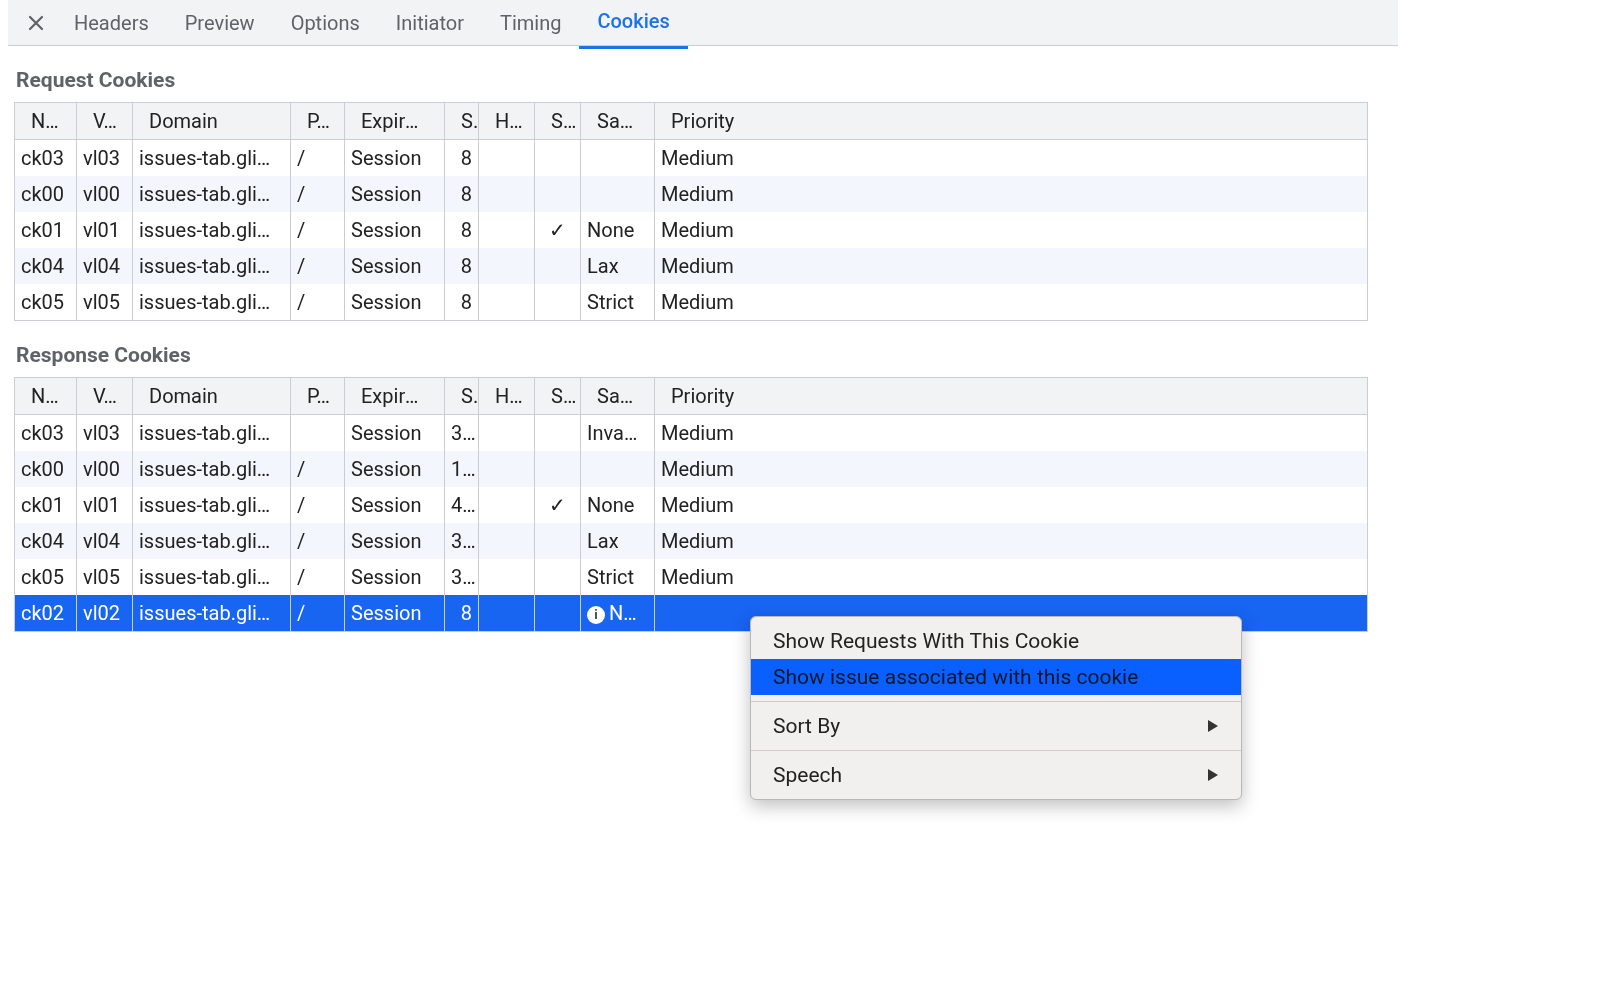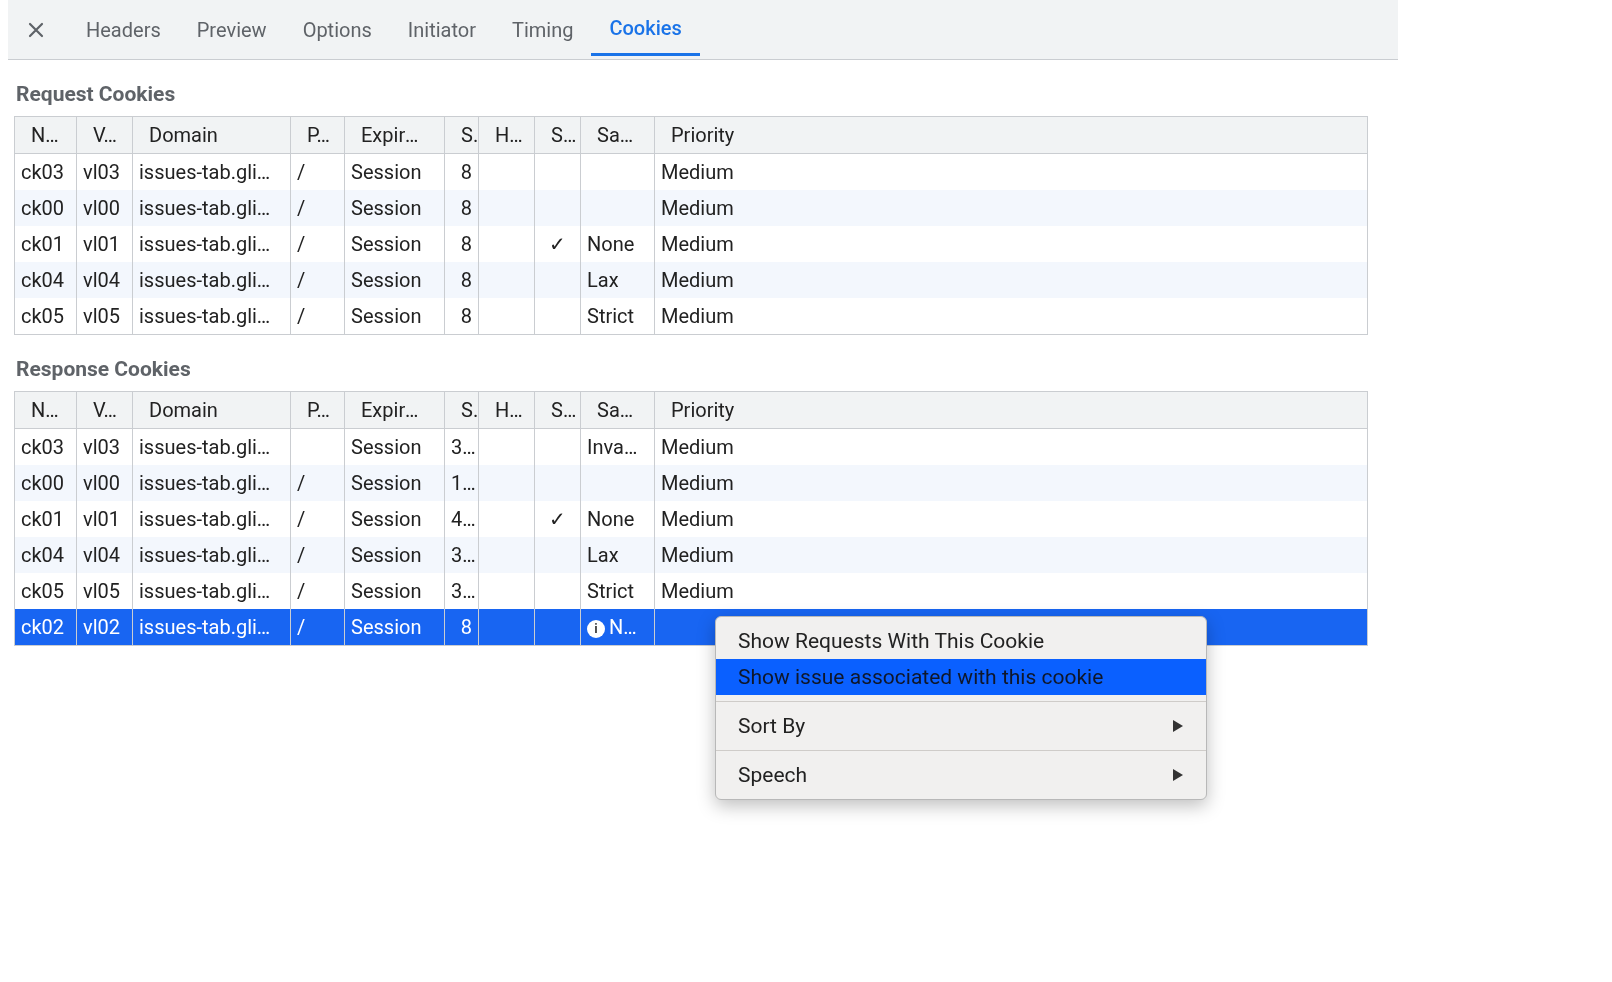--- a/index.html
+++ b/index.html
@@ -1,20 +1,20 @@
 <!DOCTYPE html>
 <html><head>
 <meta charset="utf-8">
 <style>
   * { box-sizing: border-box; }
   html, body { margin:0; padding:0; font-family:-apple-system,BlinkMacSystemFont,"Segoe UI",Roboto,Helvetica,Arial,sans-serif; font-size:20px; color:#222; background:#fff; }
   .root { width:1612px; height:982px; position:relative; }
   .pane { width:1390px; margin-left:8px; }
   
-  .tabbar { height:60px; background:#f1f3f4; border-bottom:1px solid #cacdd1; display:flex; align-items:center; padding:0 8px; gap:12px; }
+  .tabbar { height:46px; background:#f1f3f4; border-bottom:1px solid #cacdd1; display:flex; align-items:center; padding:0 8px; gap:0; }
   .tabbar .close { width:40px; display:flex; align-items:center; justify-content:center; color:#5f6368; cursor:pointer; font-size:22px; }
   .tab { padding:0 18px; height:52px; display:flex; align-items:center; color:#5f6368; cursor:pointer; }
   .tab.active { color:#1a73e8; border-bottom:3px solid #1a73e8; font-weight:500; }
   
   .section { padding:22px 0 0 0; }
   .sechdr { display:flex; align-items:flex-end; gap:40px; margin-bottom:10px; }
   .sectitle { font-weight:700; color:#5f6368; font-size:21px; padding-left:8px; }
   .chkunit { display:flex; align-items:center; gap:10px; color:#222; }
   .chk { width:22px; height:22px; border:2px solid #5f6368; border-radius:5px; background:#fff; cursor:pointer; }
   
@@ -31,21 +31,21 @@
   .col-e  { width:100px; }
   .col-s  { width:34px; text-align:right; }
   .col-h  { width:56px; }
   .col-sc { width:46px; }
   .col-ss { width:74px; }
   .col-pr { }
   .checkcell { text-align:center; }
   .info-badge { display:inline-flex; width:18px; height:18px; border-radius:50%; background:#888; color:#fff; align-items:center; justify-content:center; font-size:13px; font-weight:700; margin-right:4px; vertical-align:middle; }
   tr.sel .info-badge { background:#fff; color:#444; }
   
-  .menu { position:absolute; left:715px; top:616px; width:492px; background:#f1f0ef; border:1px solid #b8b8b8; border-radius:6px; box-shadow:0 6px 18px rgba(0,0,0,.25); padding:6px 0; font-size:21px; color:#222; }
+  .menu { position:absolute; left:750px; top:616px; width:492px; background:#f1f0ef; border:1px solid #b8b8b8; border-radius:6px; box-shadow:0 6px 18px rgba(0,0,0,.25); padding:6px 0; font-size:21px; color:#222; }
   .menu .mi { padding:6px 22px; display:flex; align-items:center; justify-content:space-between; cursor:pointer; }
   .menu .mi.hi { background:#0a60ff; color:#0f172a; }
   .menu hr { border:none; border-top:1px solid #cfccc9; margin:6px 0; }
   .menu .arrow svg { display:block; }
 </style>
 </head>
 <body>
 <div class="root">
 
 <div class="pane">

